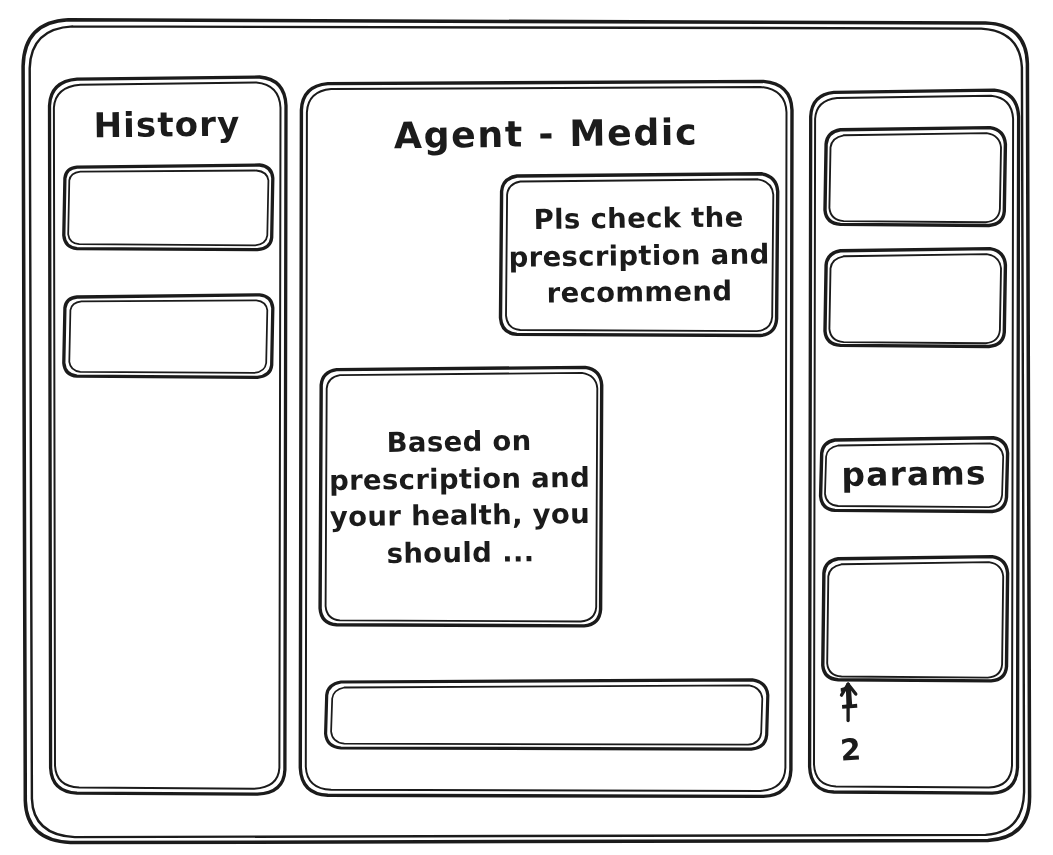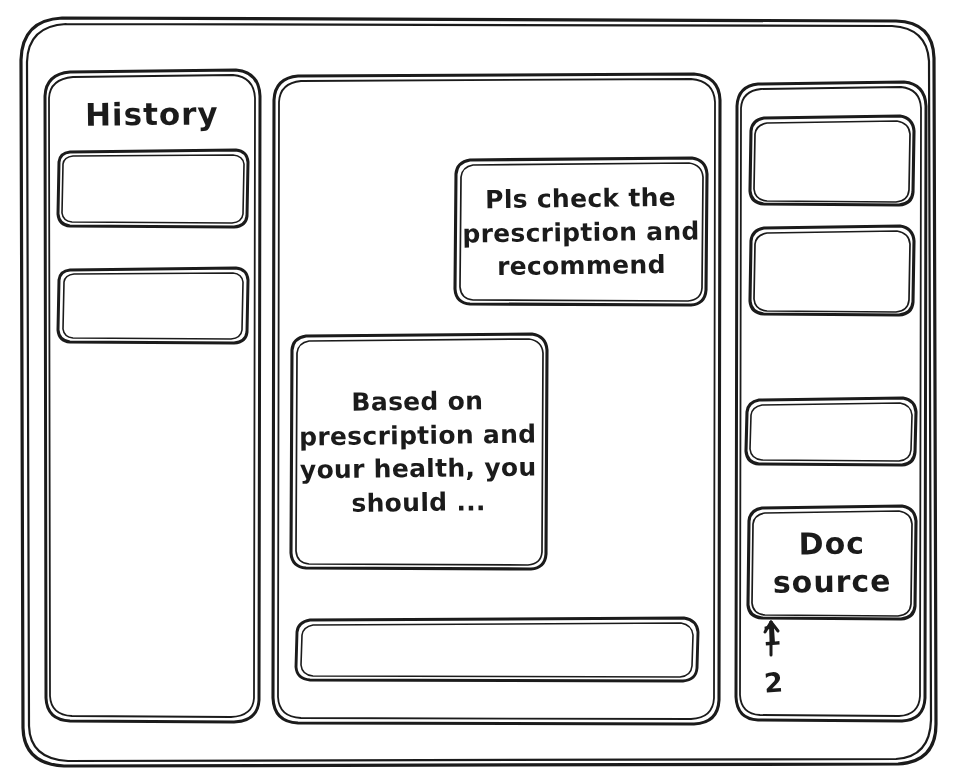--- a/index.html
+++ b/index.html
@@ -152,41 +152,44 @@
   <div class="node" id="history-item-1">
     <span class="hand-text bubble-text"></span>
   </div>
 
   <div class="node" id="history-item-2">
     <span class="hand-text bubble-text"></span>
   </div>
 
   <div class="node" id="main-panel"></div>
 
+  <div class="node" id="agent-title">
+    <span class="hand-text app-title">Agent - Medic</span>
+  </div>
 
   <div class="node" id="user-bubble">
     <span class="hand-text bubble-text">Pls check the prescription and recommend</span>
   </div>
 
   <div class="node" id="agent-bubble">
     <span class="hand-text bubble-text">Based on prescription and your health, you should ...</span>
   </div>
 
   <div class="node" id="message-input">
     <span class="hand-text bubble-text"></span>
   </div>
 
   <div class="node" id="tools-panel"></div>
 
 
 
+  <div class="node" id="tool-params">
+    <span class="hand-text card-text">params</span>
+  </div>
 
-  <div class="node" id="tool-docsource">
-    <span class="hand-text card-text">Doc source</span>
-  </div>
 
   <div class="node" id="doc-item-1">
     <span class="hand-text list-num">1</span>
   </div>
 
   <div class="node" id="doc-item-2">
     <span class="hand-text list-num">2</span>
   </div>
 
 </div>

